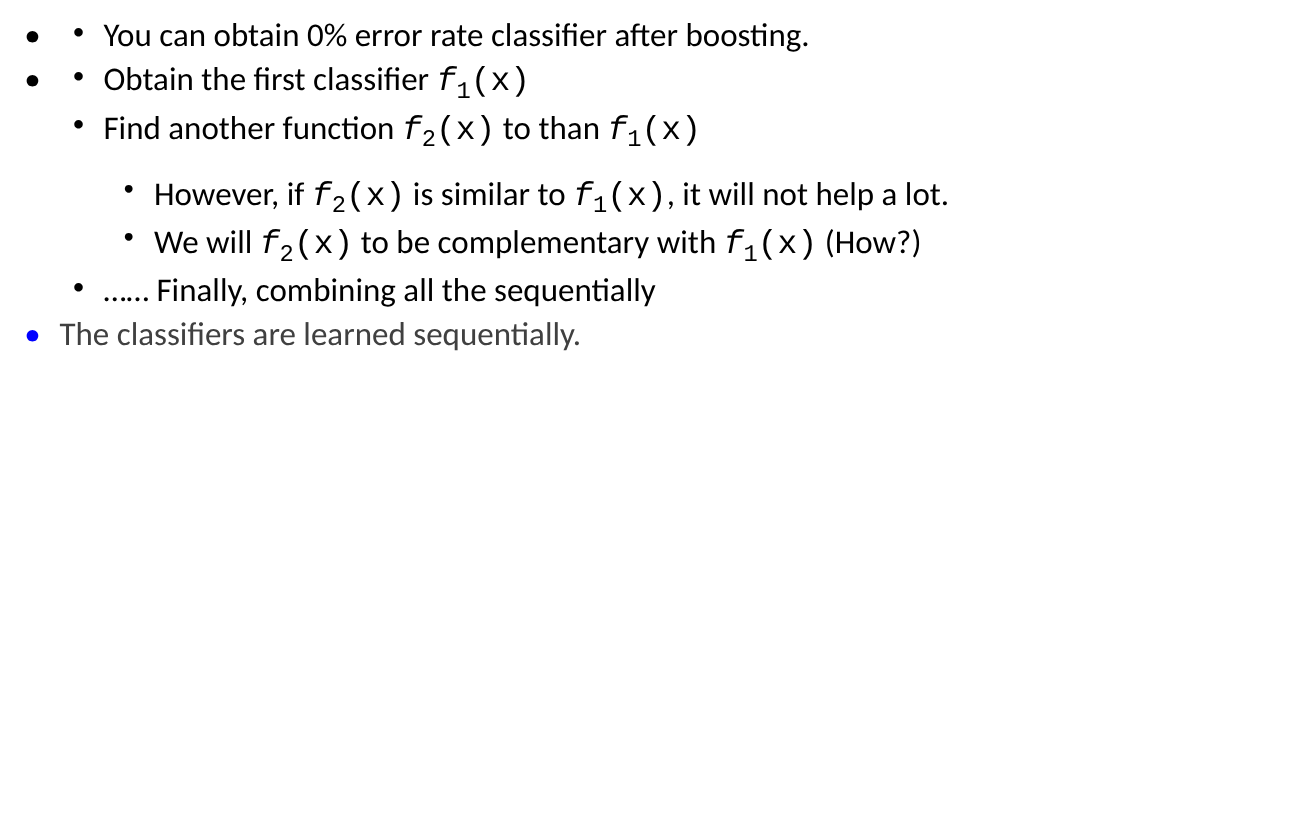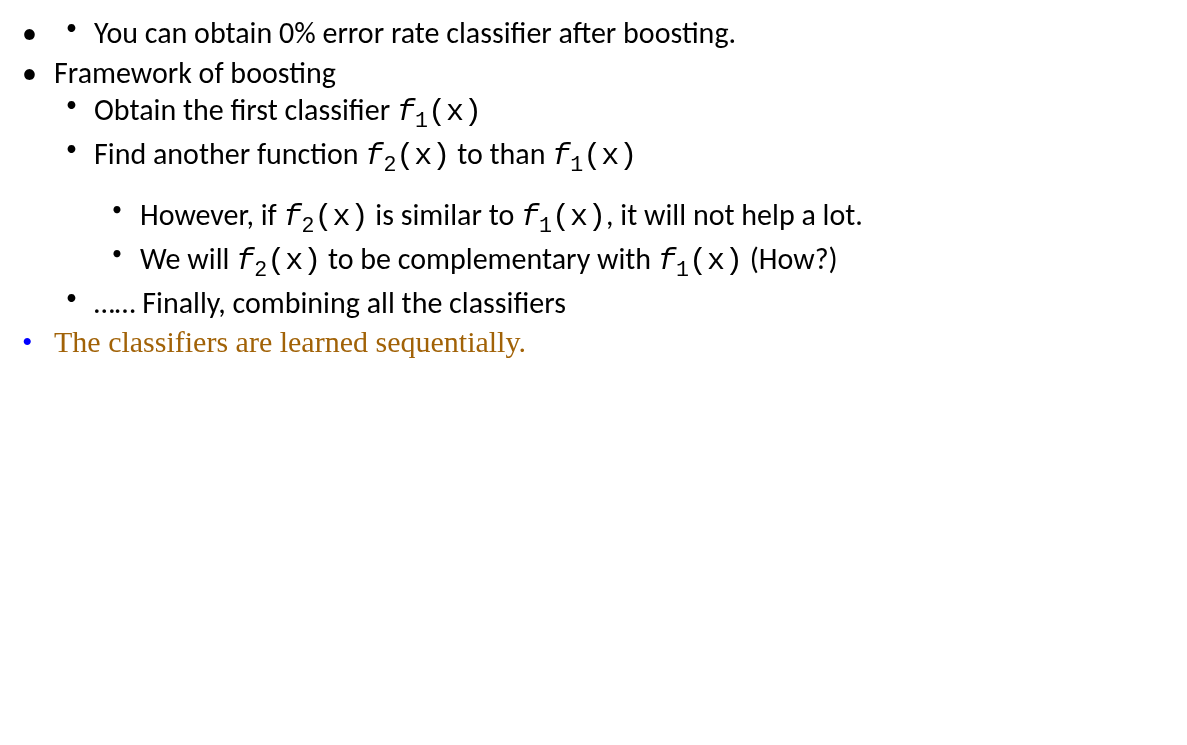--- a/index.html
+++ b/index.html
@@ -55,22 +55,21 @@
       margin-bottom: 4px;
     }
     .level3 > li::before {
       content: "•";
       position: absolute;
       left: 18px;
       top: 0;
       font-size: 20px;
     }
     .blue {
-      color: #a16207;
-      font-family: Liberation Serif, serif;
+      color: #404040;
     }
     .math {
       font-family: Liberation Mono, monospace;
       font-style: italic;
     }
     .sub {
       font-size: 0.72em;
       vertical-align: sub;
       font-style: normal;
     }
@@ -85,36 +84,35 @@
 <body>
 
 <ul class="level1">
   <li>
     <ul class="level2">
       <li>You can obtain 0% error rate classifier after boosting.</li>
     </ul>
   </li>
 
   <li>
-    <span>Framework of boosting</span>
     <ul class="level2">
       <li>
         <span>Obtain the first classifier </span><span class="fn math"><span>f</span><span class="sub">1</span><span style="font-style:normal">(x)</span></span>
       </li>
       <li>
         <span>Find another function </span><span class="fn math"><span>f</span><span class="sub">2</span><span style="font-style:normal">(x)</span></span><span> to than </span><span class="fn math"><span>f</span><span class="sub">1</span><span style="font-style:normal">(x)</span></span>
         <ul class="level3">
           <li>
             <span>However, if </span><span class="fn math"><span>f</span><span class="sub">2</span><span style="font-style:normal">(x)</span></span><span> is similar to </span><span class="fn math"><span>f</span><span class="sub">1</span><span style="font-style:normal">(x)</span></span><span>, it will not help a lot.</span>
           </li>
           <li>
             <span>We will </span><span class="fn math"><span>f</span><span class="sub">2</span><span style="font-style:normal">(x)</span></span><span> to be complementary with </span><span class="fn math"><span>f</span><span class="sub">1</span><span style="font-style:normal">(x)</span></span><span> (How?)</span>
           </li>
         </ul>
       </li>
-      <li>…… Finally, combining all the classifiers</li>
+      <li>…… Finally, combining all the sequentially</li>
     </ul>
   </li>
 
   <li class="blue">
     <span>The classifiers are learned sequentially.</span>
   </li>
 </ul>
 
 </body></html>

